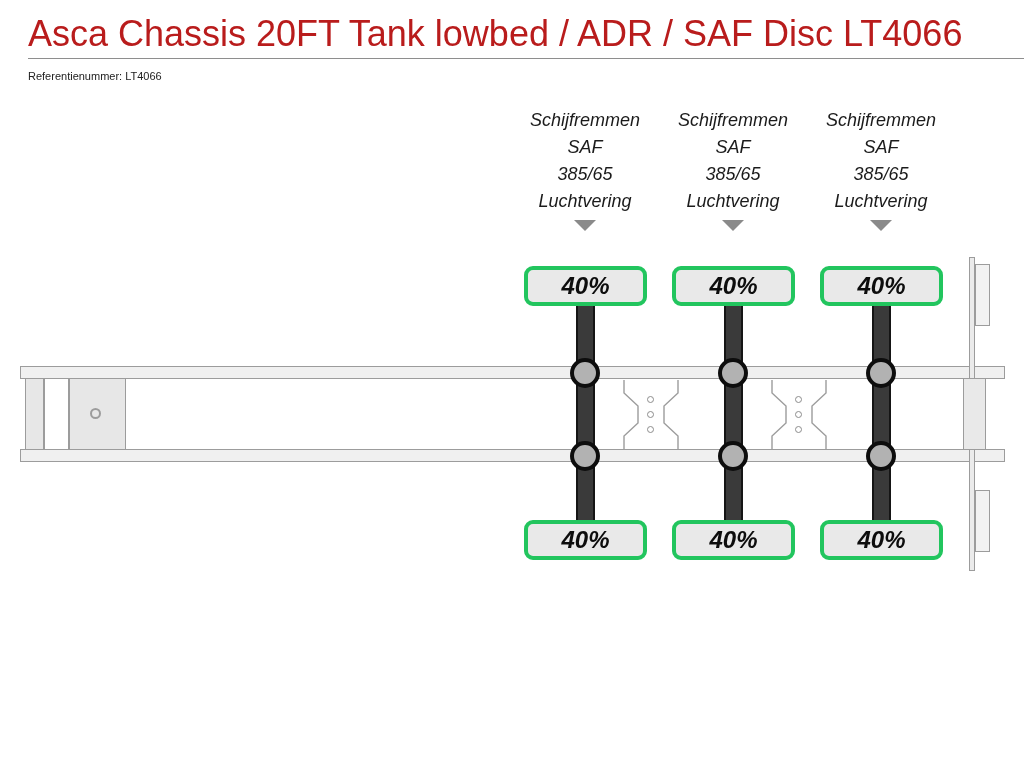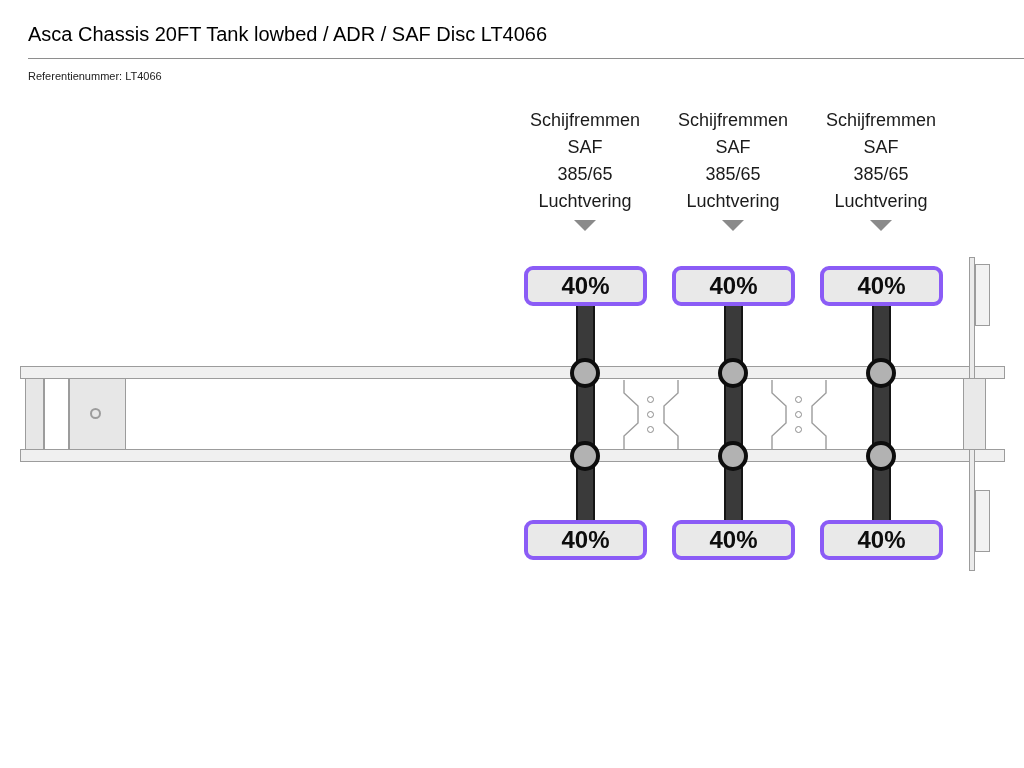--- a/index.html
+++ b/index.html
@@ -21,25 +21,25 @@
   #header {
     position: absolute;
     left: 0; top: 0;
     width: 1024px;
     height: 92px;
   }
   #page-title {
     position: absolute;
     left: 28px;
     top: 16px;
-    font-size: 20px;
+    font-size: 36px;
     font-weight: 400;
     line-height: 36px;
     letter-spacing: 0px;
-    color: #000000;
+    color: #b91c1c;
     white-space: nowrap;
   }
   #header-rule {
     position: absolute;
     left: 28px;
     top: 58px;
     width: 996px;
     height: 1px;
     background: #8e8e8e;
   }
@@ -53,20 +53,21 @@
     white-space: nowrap;
   }
 
   
   #diagram {
     position: absolute;
     left: 0;
     top: 92px;
     width: 837px;
     height: 676px;
+    font-style: italic;
   }
 
   
   .axle-label {
     position: absolute;
     top: 15px;
     width: 146px;
     text-align: center;
     font-size: 18px;
     line-height: 27px;
@@ -83,21 +84,21 @@
     border-top: 11px solid #8a8a8a;
   }
 
   
   .pct-badge {
     position: absolute;
     width: 123px;
     height: 40px;
     box-sizing: border-box;
     background: #e9e9e9;
-    border: 4px solid #8b5cf6;
+    border: 4px solid #22c55e;
     border-radius: 9px;
     font-size: 24px;
     font-weight: 700;
     line-height: 32px;
     text-align: center;
     color: #0d0d0d;
   }
 
   
   .axle-shaft {

